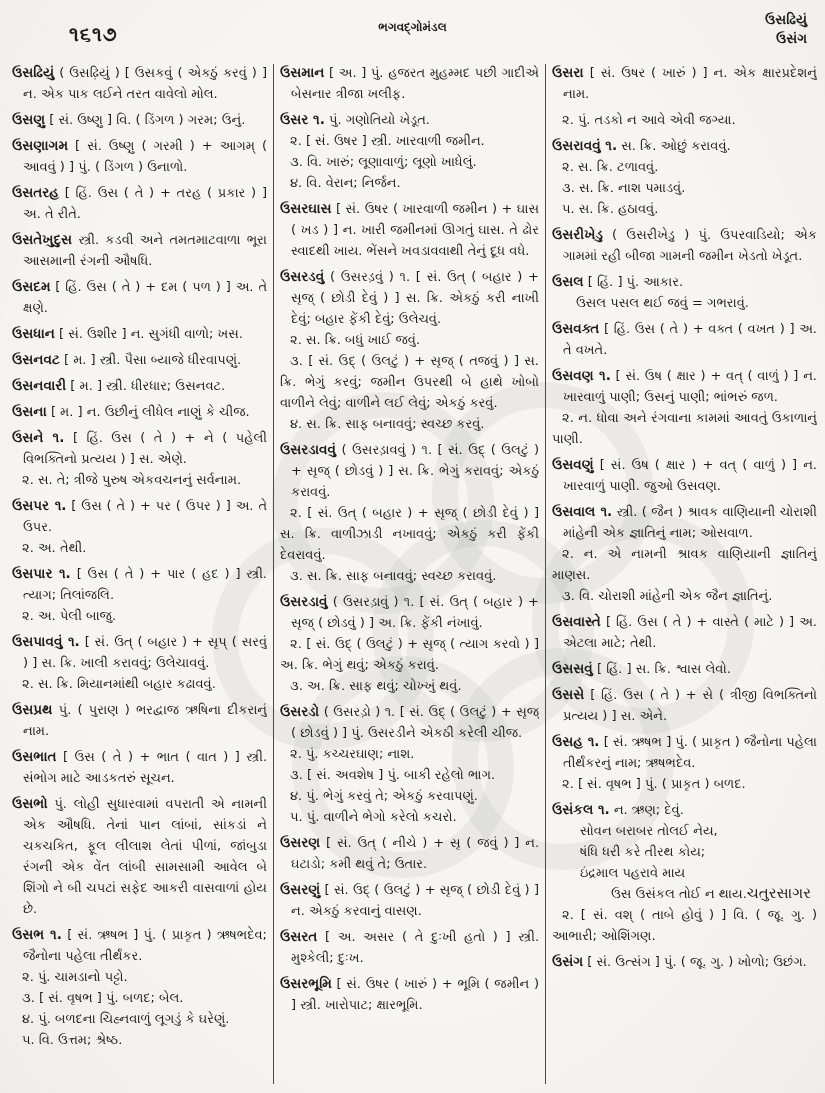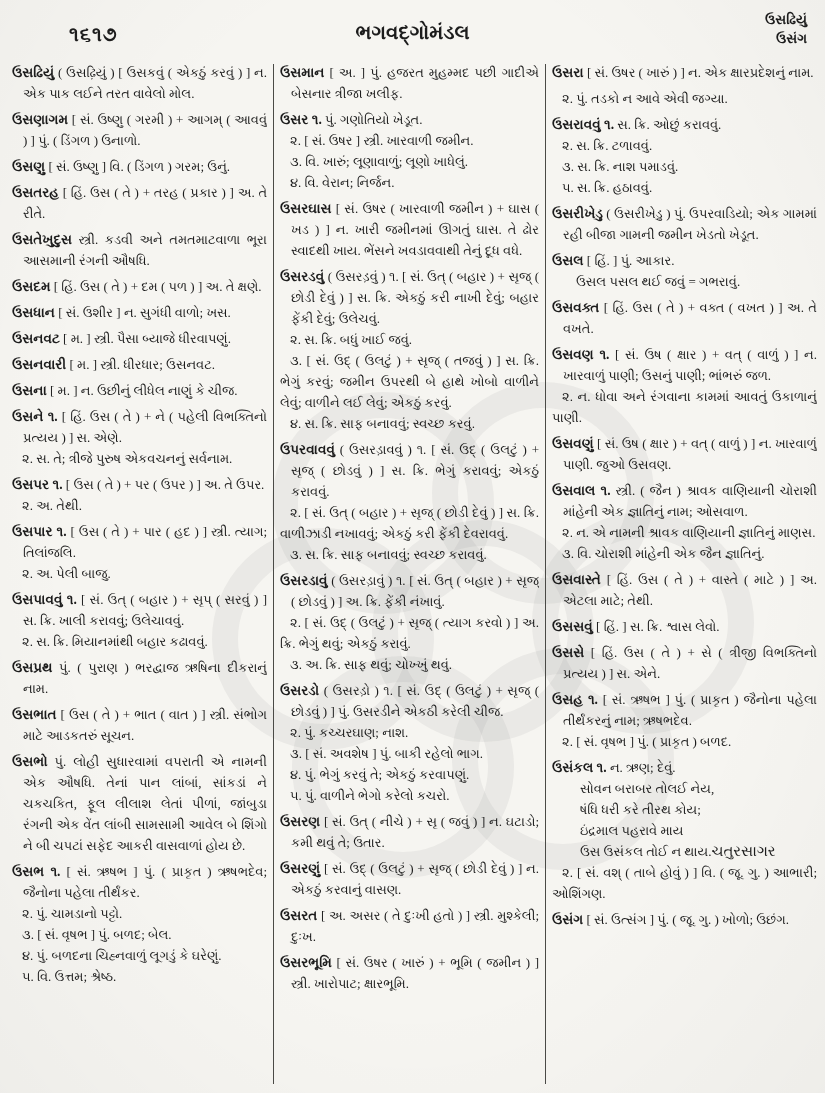--- a/index.html
+++ b/index.html
@@ -29,46 +29,46 @@
 
   .page-header{
     position:absolute;left:0;right:0;top:0;height:60px;z-index:2;
   }
   .page-num{
     position:absolute;left:69px;top:22px;
     font-size:20px;font-weight:bold;letter-spacing:1px;
   }
   .book-title{
     position:absolute;left:0;right:0;top:20px;text-align:center;
-    font-size:20px;font-weight:bold;
+    font-size:12px;font-weight:bold;
   }
   .guide{
     position:absolute;right:18px;top:10px;text-align:right;
     font-size:13.5px;font-weight:bold;line-height:19px;
   }
   .guide span{display:block;}
 
   .columns{
     position:absolute;left:12px;right:8px;top:62px;bottom:5px;z-index:1;
-    display:flex;overflow:hidden;font-family:Liberation Serif, serif;
+    display:flex;overflow:hidden;
   }
   .col{overflow:hidden;}
   .col-1{width:256px;}
   .col-2{width:260px;}
   .col-3{width:266px;}
   .divider{width:1px;background:#4a4a46;margin:2px 6px 4px 6px;}
 
   .entry{margin:0 0 5px 0;}
   .entry p{margin:0;font-size:13px;line-height:21px;text-align:justify;}
   .lead{padding-left:11px;text-indent:-11px;}
   .head{font-weight:bold;font-size:13.6px;}
   .sense{text-indent:10px;}
   .idiom{text-indent:24px;text-align:center;}
   .verse p{text-align:left !important;margin-left:28px;}
-  .verse .last{display:flex;justify-content:flex-start;margin-right:6px;}
+  .verse .last{display:flex;justify-content:flex-end;margin-right:6px;}
   .verse-attr{font-size:15px;}
 </style>
 </head>
 <body>
 
 <div class="page">
 
   <div class="watermark">
     <div class="ring r1"></div>
     <div class="ring r2"></div>
@@ -87,24 +87,24 @@
       <span>ઉસંગ</span>
     </span>
   </header>
 
   <main class="columns">
     <section class="col col-1">
         <article class="entry">
           <p class="lead"><b class="head">ઉસઢિયું</b> ( ઉસઢ઼િયું ) [ ઉસકવું ( એકઠું કરવું ) ] ન. એક પાક લઈને તરત વાવેલો મોલ.</p>
         </article>
         <article class="entry">
+          <p class="lead"><b class="head">ઉસણુ</b> [ સં. ઉષ્ણુ ] વિ. ( ડિંગળ ) ગરમ; ઉનું.</p>
+        </article>
+        <article class="entry">
           <p class="lead"><b class="head">ઉસણાગમ</b> [ સં. ઉષ્ણુ ( ગરમી ) + આગમ્ ( આવવું ) ] પું. ( ડિંગળ ) ઉનાળો.</p>
-        </article>
-        <article class="entry">
-          <p class="lead"><b class="head">ઉસણુ</b> [ સં. ઉષ્ણુ ] વિ. ( ડિંગળ ) ગરમ; ઉનું.</p>
         </article>
         <article class="entry">
           <p class="lead"><b class="head">ઉસતરહ</b> [ હિં. ઉસ ( તે ) + તરહ ( પ્રકાર ) ] અ. તે રીતે.</p>
         </article>
         <article class="entry">
           <p class="lead"><b class="head">ઉસતેખુદુસ</b> સ્ત્રી. કડવી અને તમતમાટવાળા ભૂરા આસમાની રંગની ઔષધિ.</p>
         </article>
         <article class="entry">
           <p class="lead"><b class="head">ઉસદમ</b> [ હિં. ઉસ ( તે ) + દમ ( પળ ) ] અ. તે ક્ષણે.</p>
         </article>
@@ -167,21 +167,21 @@
         <article class="entry">
           <p class="lead"><b class="head">ઉસરઘાસ</b> [ સં. ઉષર ( ખારવાળી જમીન ) + ઘાસ ( ખડ ) ] ન. ખારી જમીનમાં ઊગતું ઘાસ. તે ઢોર સ્વાદથી ખાય. ભેંસને ખવડાવવાથી તેનું દૂધ વધે.</p>
         </article>
         <article class="entry">
           <p class="lead"><b class="head">ઉસરડવું</b> ( ઉસરડ઼વું ) ૧. [ સં. ઉત્ ( બહાર ) + સૃજ્ ( છોડી દેવું ) ] સ. ક્રિ. એકઠું કરી નાખી દેવું; બહાર ફેંકી દેવું; ઉલેચવું.</p>
           <p class="sense">૨. સ. ક્રિ. બધું ખાઈ જવું.</p>
           <p class="sense">૩. [ સં. ઉદ્ ( ઉલટું ) + સૃજ્ ( તજવું ) ] સ. ક્રિ. ભેગું કરવું; જમીન ઉપરથી બે હાથે ખોબો વાળીને લેવું; વાળીને લઈ લેવું; એકઠું કરવું.</p>
           <p class="sense">૪. સ. ક્રિ. સાફ બનાવવું; સ્વચ્છ કરવું.</p>
         </article>
         <article class="entry">
-          <p class="lead"><b class="head">ઉપરવાવવું</b> ( ઉસરડ઼ાવવું ) ૧. [ સં. ઉદ્ ( ઉલટું ) + સૃજ્ ( છોડવું ) ] સ. ક્રિ. ભેગું કરાવવું; એકઠું કરાવવું.</p>
+          <p class="lead"><b class="head">ઉસરડાવવું</b> ( ઉસરડ઼ાવવું ) ૧. [ સં. ઉદ્ ( ઉલટું ) + સૃજ્ ( છોડવું ) ] સ. ક્રિ. ભેગું કરાવવું; એકઠું કરાવવું.</p>
           <p class="sense">૨. [ સં. ઉત્ ( બહાર ) + સૃજ્ ( છોડી દેવું ) ] સ. ક્રિ. વાળીઝાડી નખાવવું; એકઠું કરી ફેંકી દેવરાવવું.</p>
           <p class="sense">૩. સ. ક્રિ. સાફ બનાવવું; સ્વચ્છ કરાવવું.</p>
         </article>
         <article class="entry">
           <p class="lead"><b class="head">ઉસરડાવું</b> ( ઉસરડ઼ાવું ) ૧. [ સં. ઉત્ ( બહાર ) + સૃજ્ ( છોડવું ) ] અ. ક્રિ. ફેંકી નંખાવું.</p>
           <p class="sense">૨. [ સં. ઉદ્ ( ઉલટું ) + સૃજ્ ( ત્યાગ કરવો ) ] અ. ક્રિ. ભેગું થવું; એકઠું કરાવું.</p>
           <p class="sense">૩. અ. ક્રિ. સાફ થવું; ચોખ્ખું થવું.</p>
         </article>
         <article class="entry">
           <p class="lead"><b class="head">ઉસરડો</b> ( ઉસરડ઼ો ) ૧. [ સં. ઉદ્ ( ઉલટું ) + સૃજ્ ( છોડવું ) ] પું. ઉસરડીને એકઠી કરેલી ચીજ.</p>

